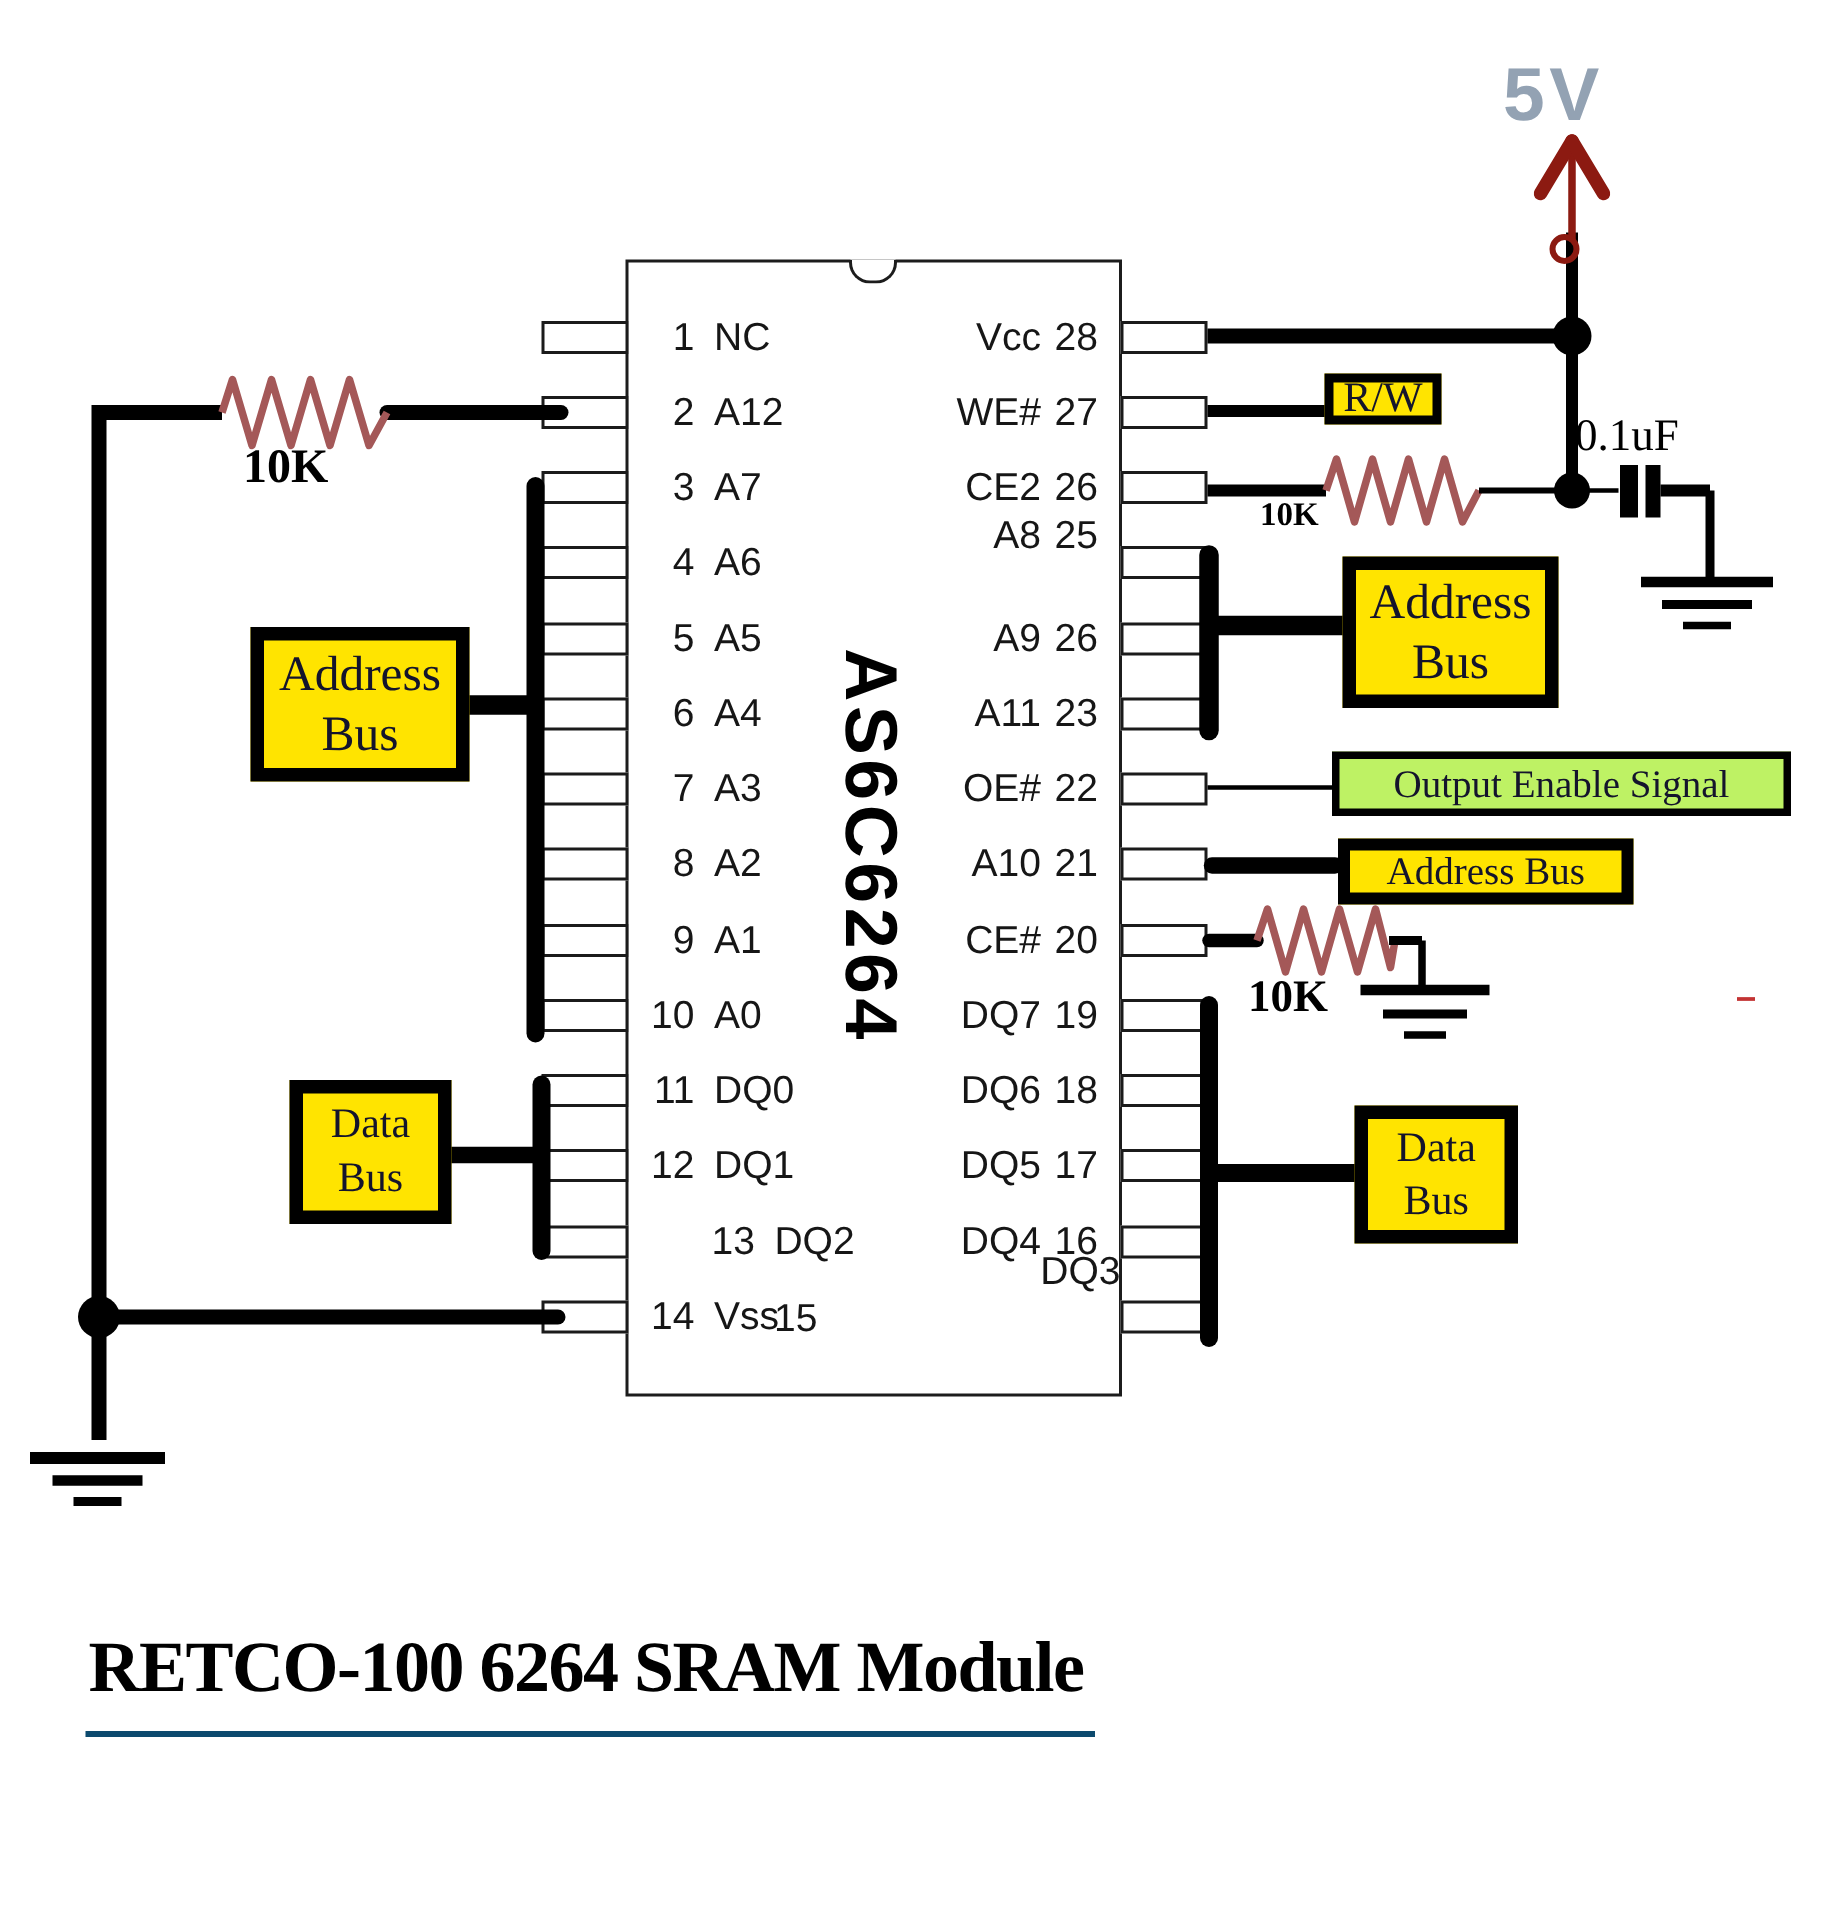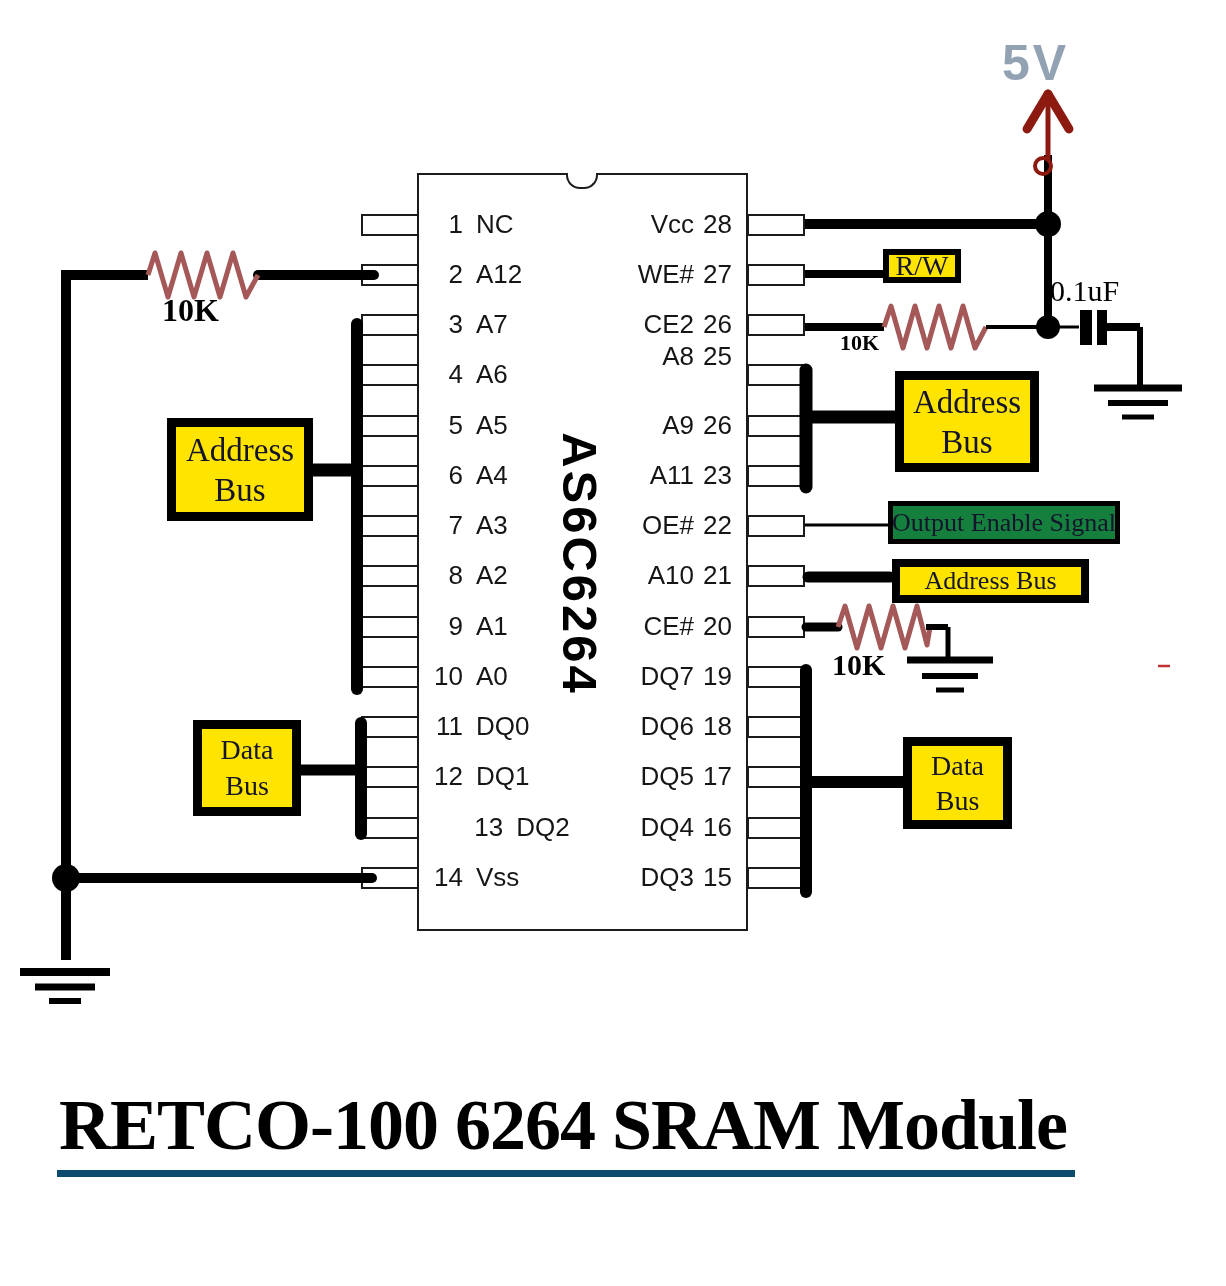--- a/index.html
+++ b/index.html
@@ -28,36 +28,36 @@
   
   #wires{position:absolute;left:0;top:0;z-index:3;pointer-events:none;}
   
   .box{position:absolute;box-sizing:border-box;display:flex;align-items:center;justify-content:center;
        text-align:center;background:#FFE400;border:9px solid #000;color:#14142c;
        font-family:"Liberation Serif",serif;z-index:4;}
   #box-rw{left:883px;top:249px;width:78px;height:34px;border-width:6px;font-size:28px;}
   #box-addr-left{left:167px;top:418px;width:146px;height:103px;font-size:33px;line-height:40px;}
   #box-data-left{left:193px;top:720px;width:108px;height:96px;font-size:28px;line-height:36px;}
   #box-addr-right{left:895px;top:371px;width:144px;height:101px;font-size:33px;line-height:40px;}
-  #box-oe{left:888px;top:501px;width:232px;height:43px;border-width:5px;background:#15803d;
+  #box-oe{left:888px;top:501px;width:306px;height:43px;border-width:5px;background:#bef264;
           font-size:26px;white-space:nowrap;}
   #box-addr-small{left:892px;top:559px;width:197px;height:44px;border-width:8px;font-size:26px;white-space:nowrap;}
   #box-data-right{left:903px;top:737px;width:109px;height:92px;font-size:28px;line-height:35px;}
   
   .lab{position:absolute;font-family:"Liberation Serif",serif;color:#000;z-index:4;white-space:nowrap;}
   #lab-5v{left:1002px;top:34px;font-family:"Liberation Sans",sans-serif;font-size:50px;
           color:#93A2B3;letter-spacing:3px;font-weight:bold;}
   #lab-cap{left:1050px;top:274px;font-size:30px;}
   #lab-10k-left{left:162px;top:292px;font-size:32px;font-weight:bold;}
   #lab-10k-ce2{left:840px;top:330px;font-size:22px;font-weight:bold;}
   #lab-10k-ce{left:832px;top:648px;font-size:30px;font-weight:bold;}
   
   #title{position:absolute;left:57px;top:1084px;font-family:"Liberation Serif",serif;
-         font-weight:bold;font-size:72px;letter-spacing:-1px;color:#000;white-space:nowrap;
-         border-bottom:7px solid #0c4a6e;padding:0 8px 3px 2px;z-index:4;}
+         font-weight:bold;font-size:48px;letter-spacing:-1px;color:#000;white-space:nowrap;
+         border-bottom:4px solid #0c4a6e;padding:0 8px 15px 2px;z-index:4;}
 </style>
 </head>
 <body>
 
 <div id="stage">
 
   <div id="chip">
     <div id="notch"></div>
     <div id="chip-name">AS6C6264</div>
   </div>
@@ -297,17 +297,17 @@
     <div class="pin-row right" style="left: 507px; top: 761.36px;">
       <div class="pname">DQ5</div>
       <div class="pnum">17</div>
     </div>
     <div class="stub" style="left: 747px; top: 816.62px;"></div>
     <div class="pin-row right" style="left: 507px; top: 811.62px;">
       <div class="pname">DQ4</div>
       <div class="pnum">16</div>
     </div>
     <div class="stub" style="left: 747px; top: 866.88px;"></div>
-    <div class="pin-row right" style="left: 507px; top: 861.88px;">
+    <div class="pin-row right" style="left: 507px; top: 861.88px; flex-direction: column;">
       <div class="pname">DQ3</div>
       <div class="pnum">15</div>
     </div>
   </div>
 
 </body></html>

